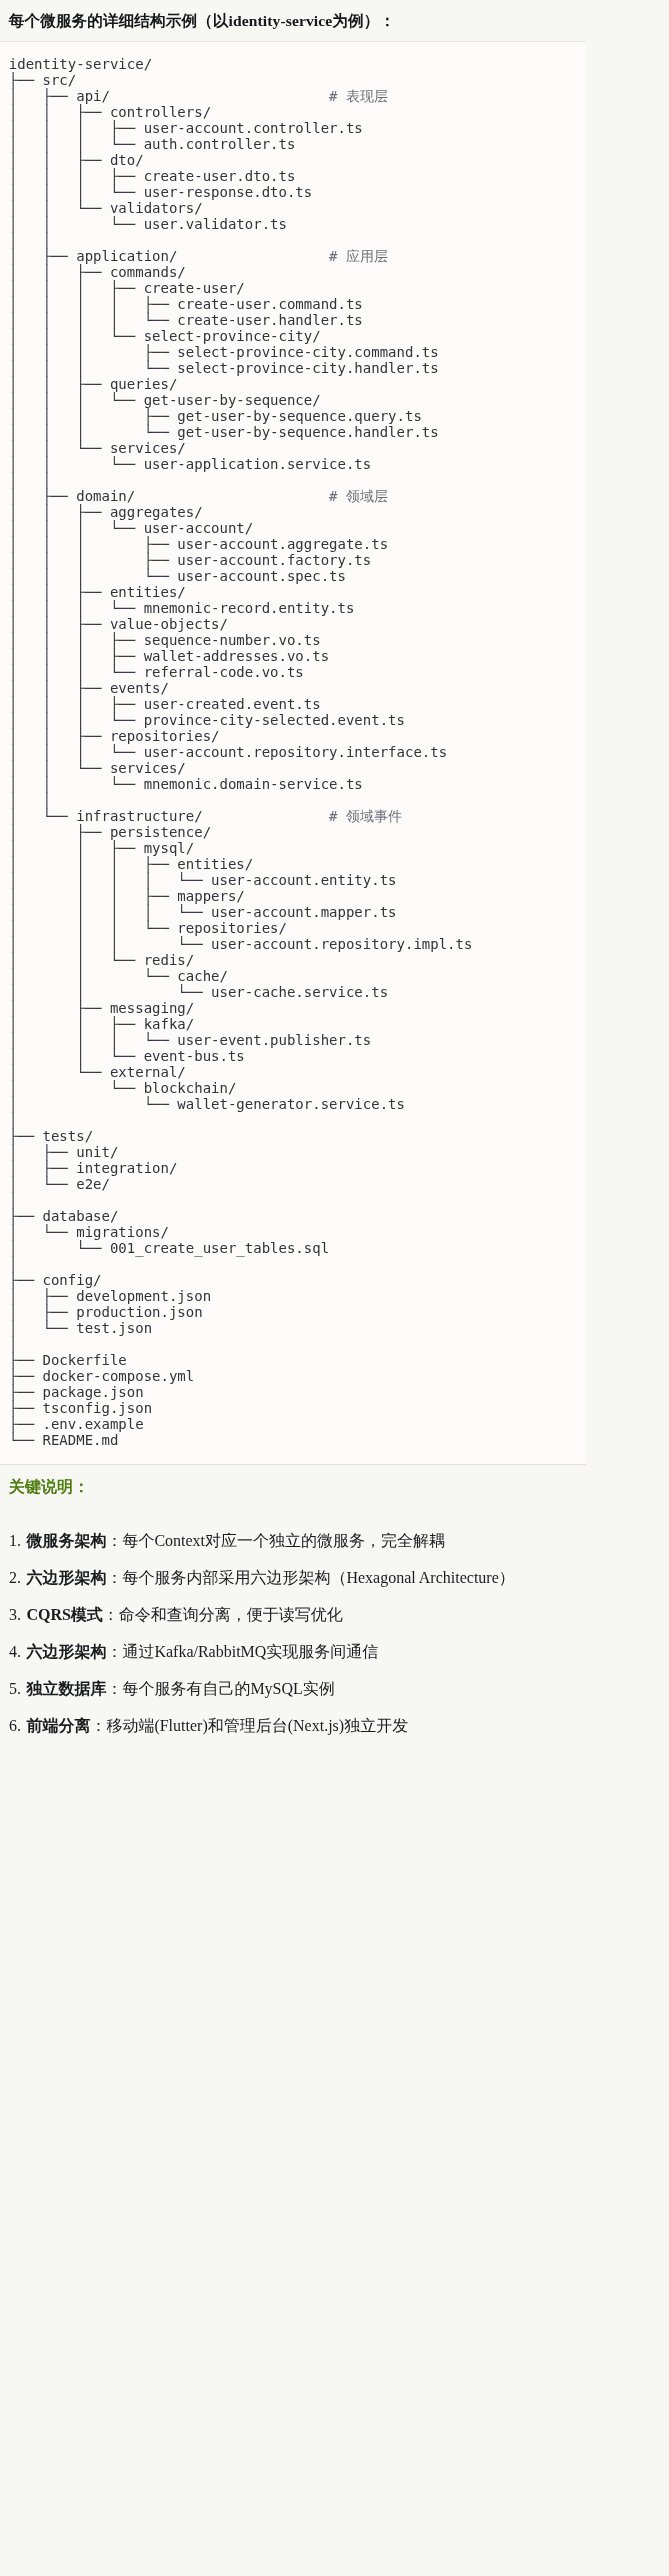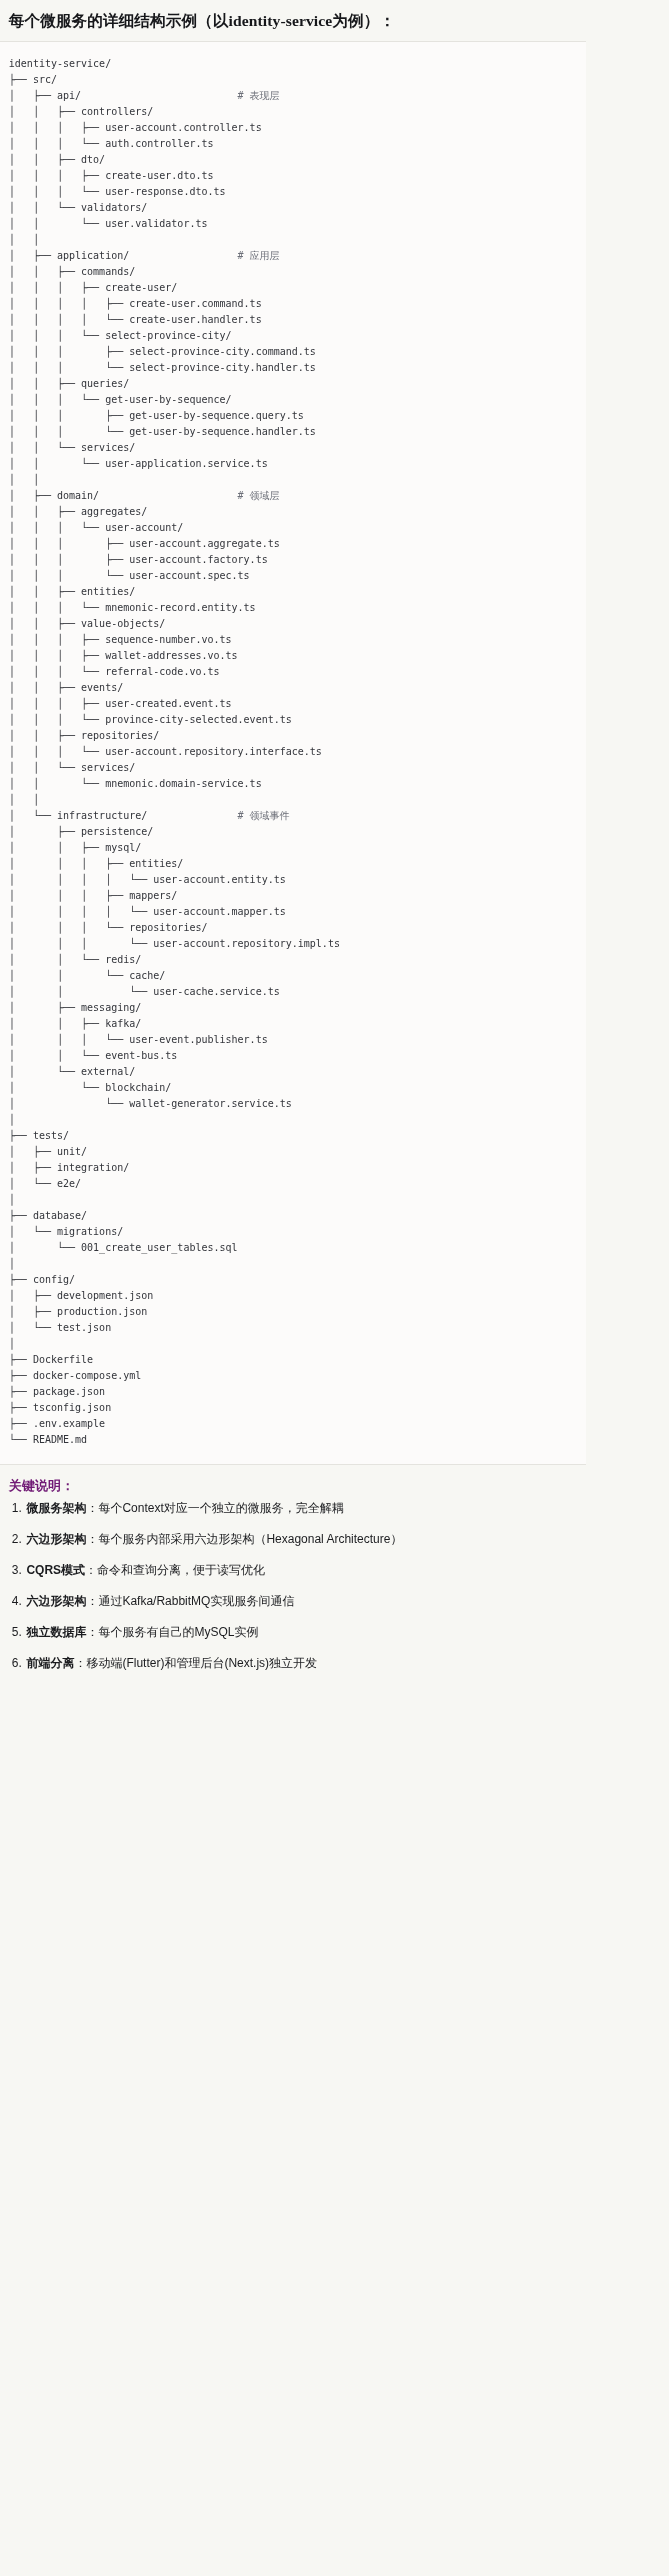--- a/index.html
+++ b/index.html
@@ -32,48 +32,48 @@
     color: #16171a;
   }
   .code-block {
     background: #FCFBFA;
     padding: 13.8px 8.8px 16.3px 8.8px;
     border-bottom: 0.6px solid #e4e3de;
   }
   pre.tree {
     margin: 0;
     font-family: "DejaVu Sans Mono", "Liberation Mono", monospace;
-    font-size: 10px;
+    font-size: 14px;
     line-height: 16px;
     color: #32343a;
     white-space: pre;
     letter-spacing: 0px;
     tab-size: 4;
   }
   pre.tree .cmt {
     color: #6c6f78;
   }
   .notes {
     padding: 12.5px 8.8px 13.8px 8.8px;
     background: #F7F7F3;
   }
   .notes h3.notes-title {
-    margin: 0 0 4px 0;
+    margin: 0 0 31px 0;
     font-family: "Liberation Serif", serif;
     font-weight: bold;
-    font-size: 13px;
-    color: #701a75;
+    font-size: 16px;
+    color: #4d7c0f;
     letter-spacing: 0.1px;
   }
   ol.notes-list {
     margin: 0 0 0 0;
     padding: 0 0 0 16.3px;
     list-style-type: decimal;
-    font-family: Liberation Sans, sans-serif;
-    font-size: 12px;
+    font-family: Liberation Serif, serif;
+    font-size: 16px;
     color: #1b1c1f;
   }
   ol.notes-list li {
     margin-bottom: 13px;
     line-height: 1.5;
     padding-left: 1.3px;
   }
   ol.notes-list li b {
     font-weight: bold;
   }

